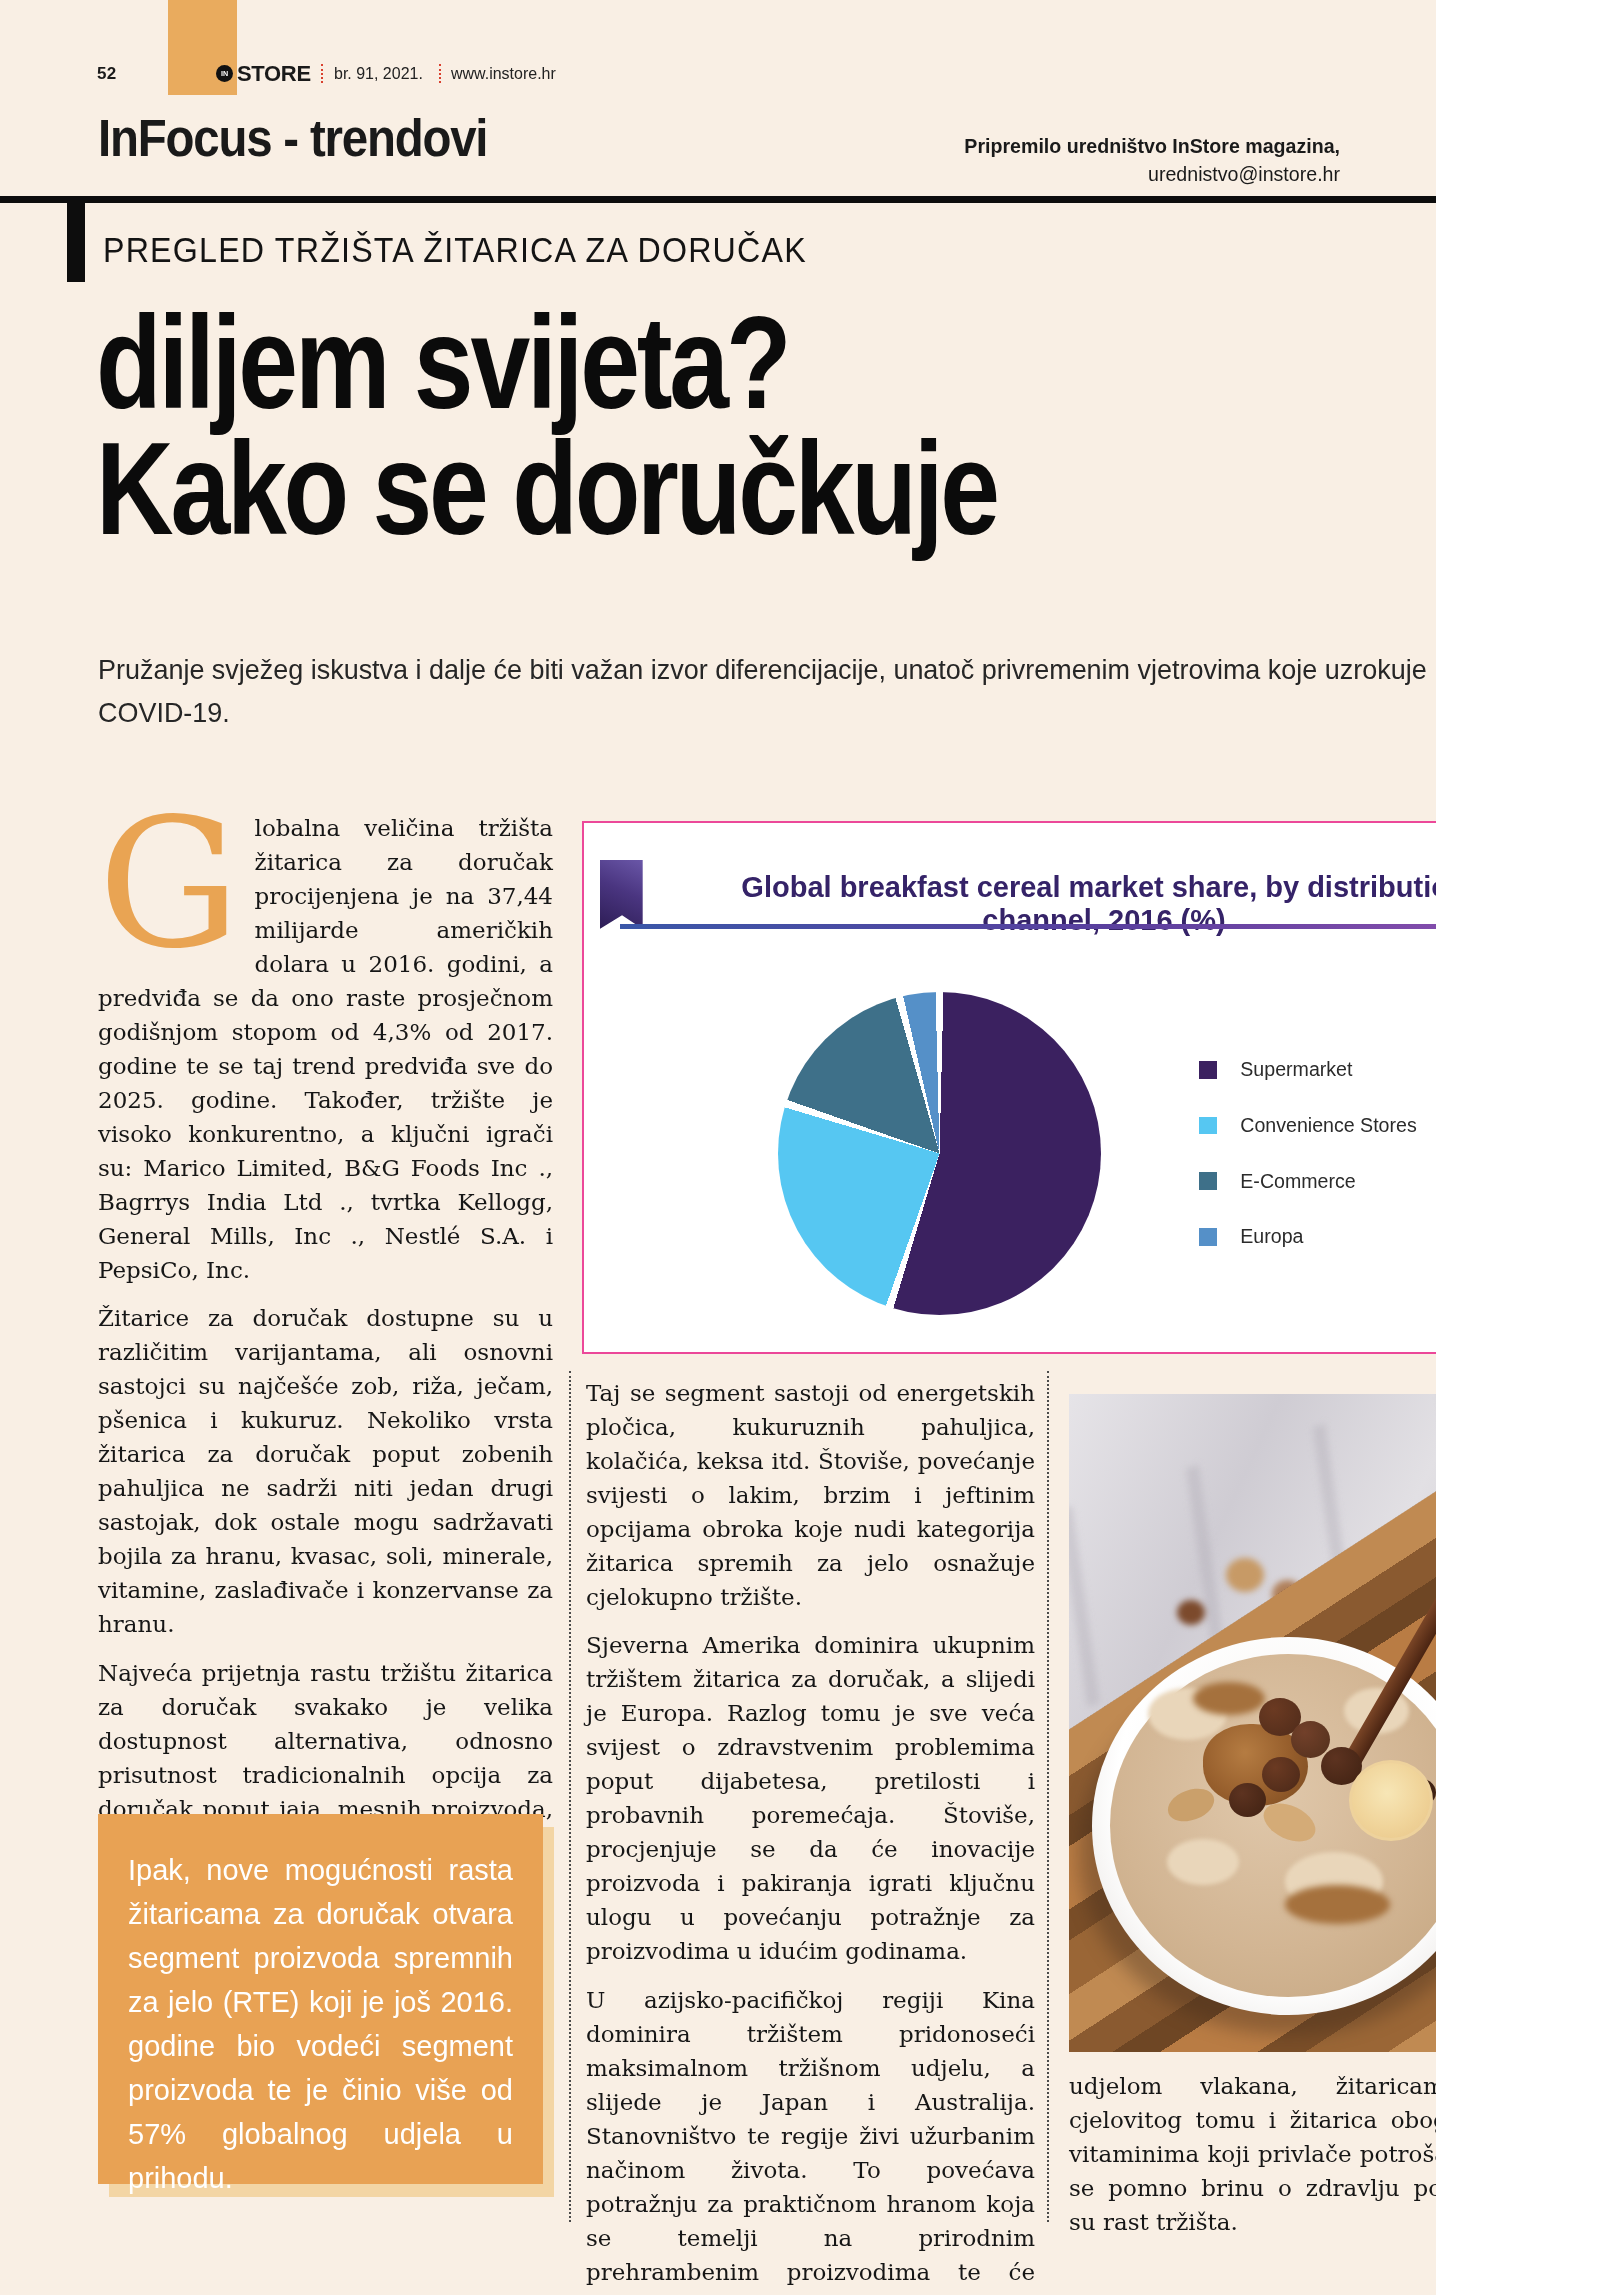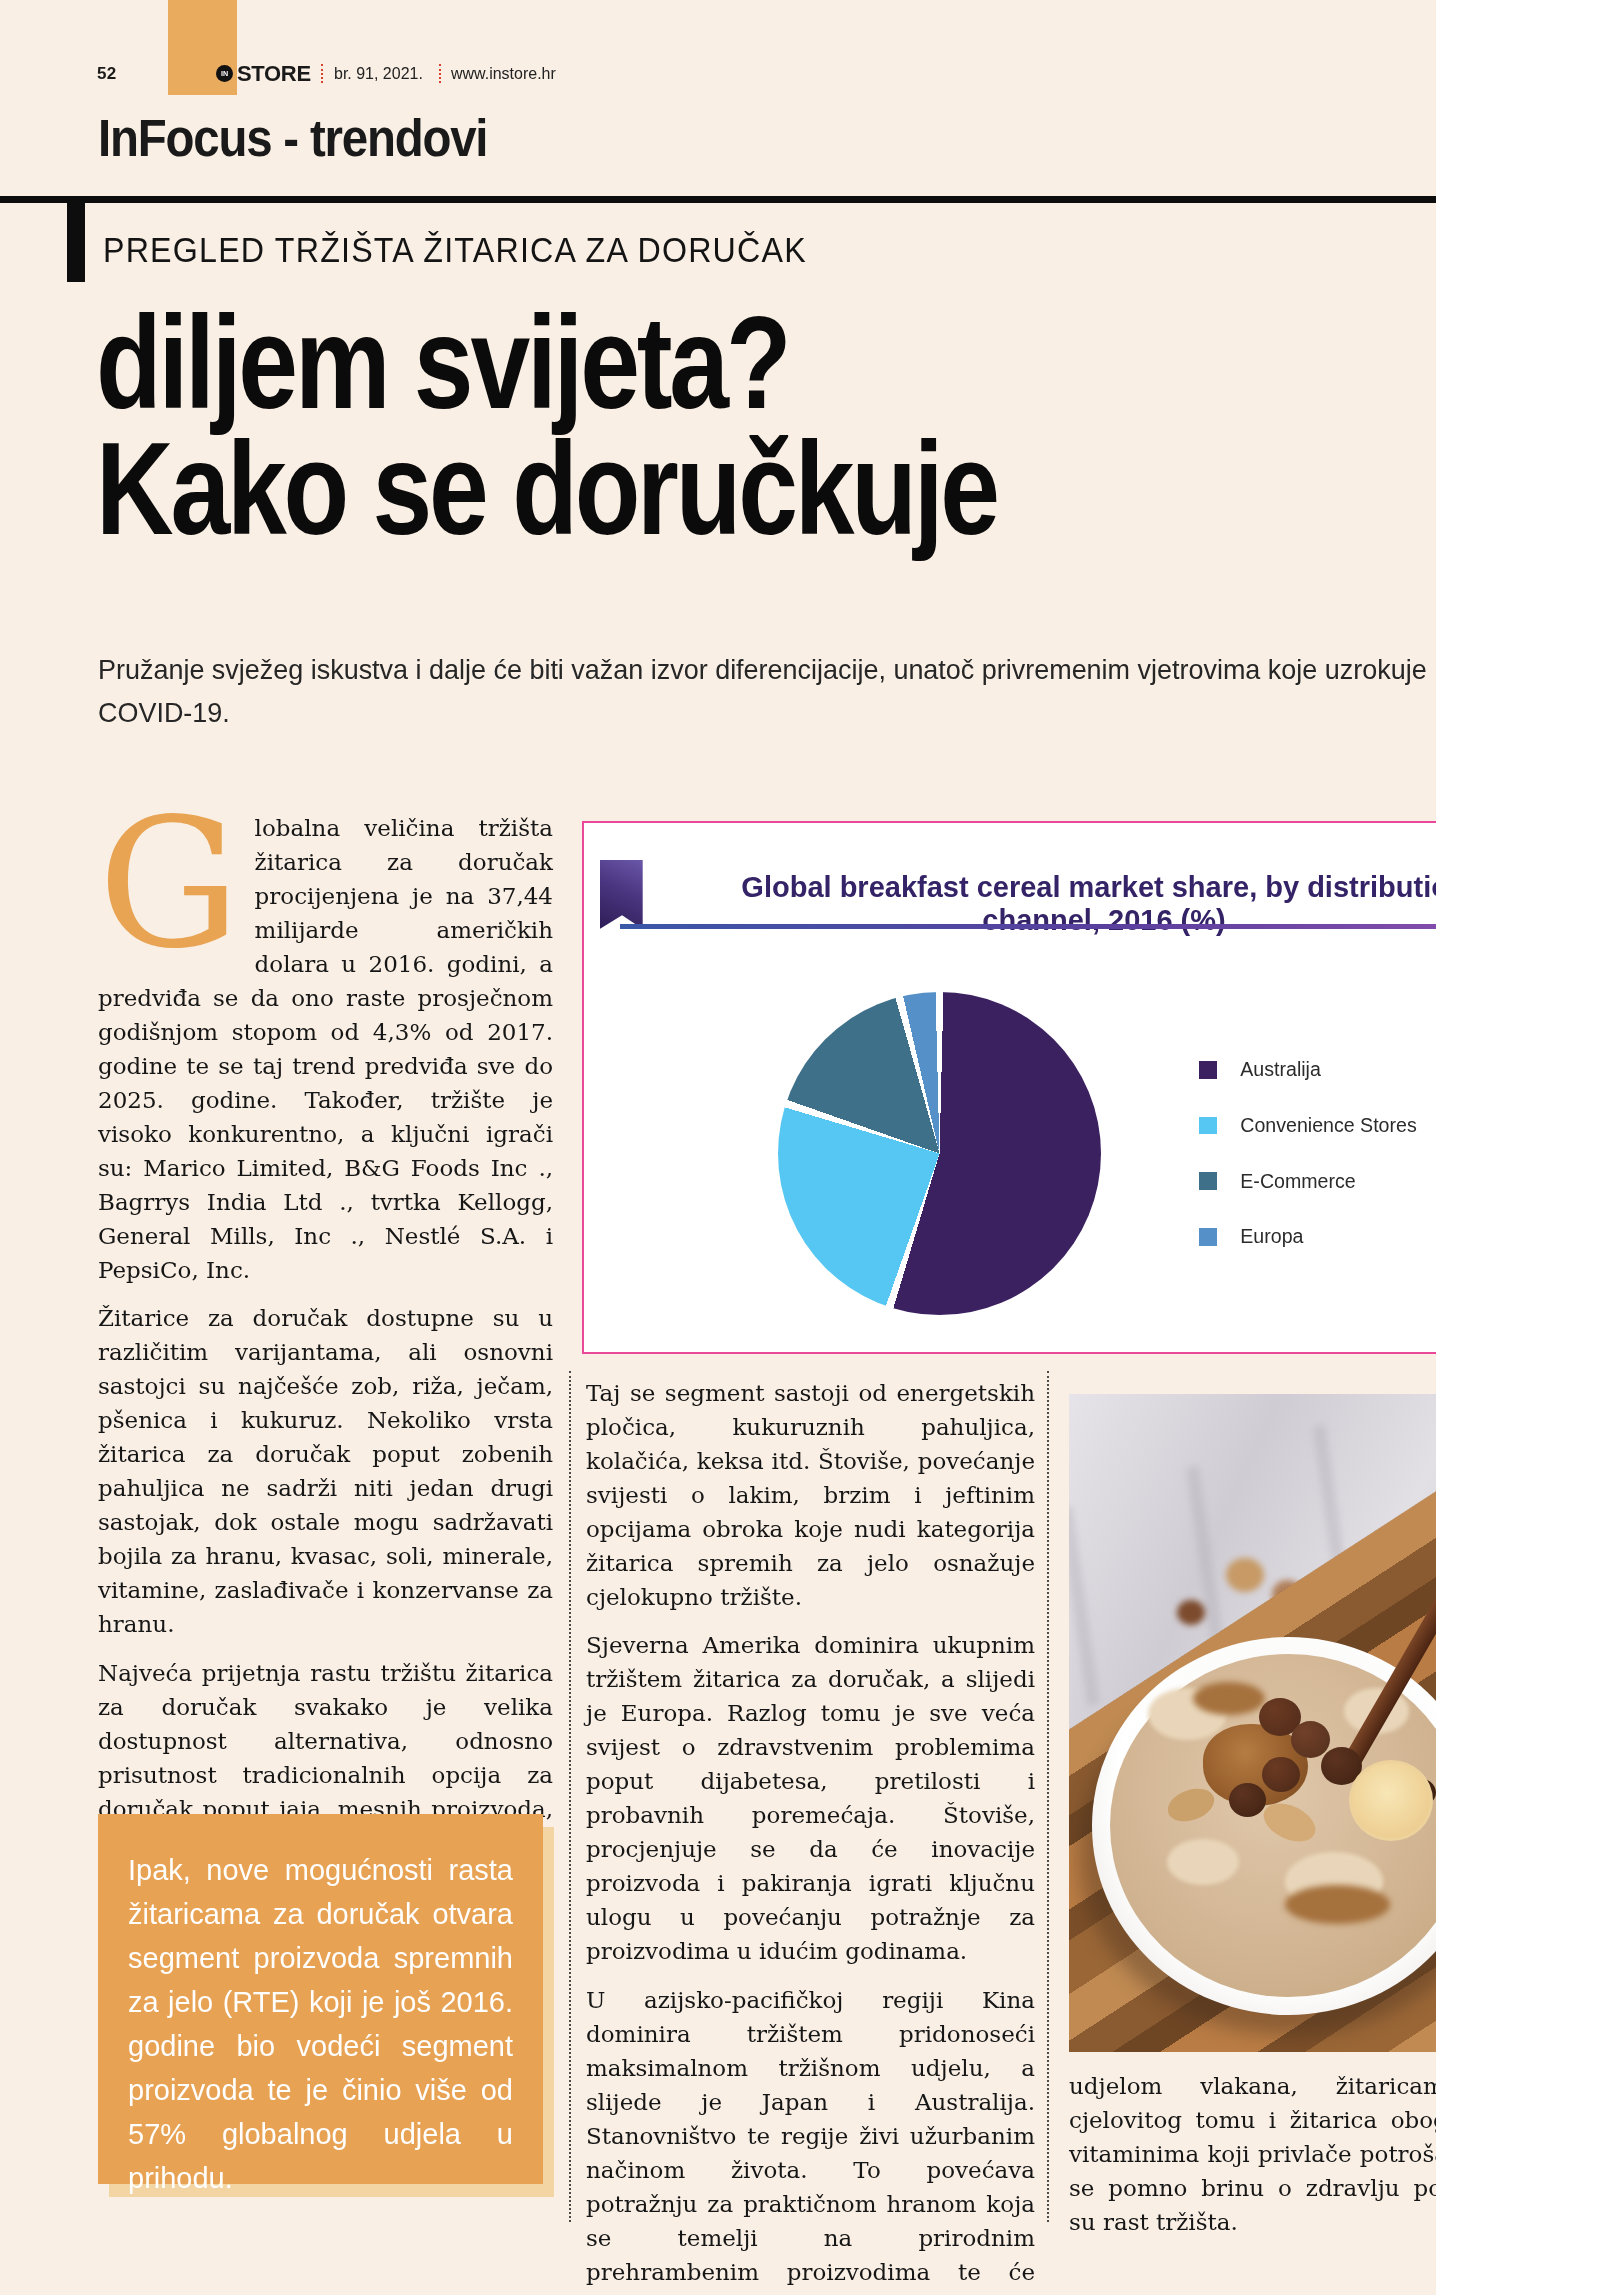--- a/index.html
+++ b/index.html
@@ -103,20 +103,24 @@
     <span class="logo-circle">
         <span>IN</span>
       </span>
     <span class="logo-text">STORE</span>
     <span class="hdr-sep"></span>
     <span class="hdr-small">br. 91, 2021.</span>
     <span class="hdr-sep"></span>
     <span class="hdr-small">www.instore.hr</span>
   </div>
   <div class="abs section-title">InFocus - trendovi</div>
+  <div class="abs credit">
+    <div class="credit-bold">Pripremilo uredništvo InStore magazina,</div>
+    <div class="credit-mail">urednistvo@instore.hr</div>
+  </div>
   <div class="abs black-rule"></div>
   <div class="abs kicker-tick"></div>
   <div class="abs kicker">PREGLED TRŽIŠTA ŽITARICA ZA DORUČAK</div>
 
   <div class="abs headline">
     <div><span>diljem svijeta?</span></div>
     <div><span>Kako se doručkuje</span></div>
   </div>
   <div class="abs lead">Pružanje svježeg iskustva i dalje će biti važan izvor diferencijacije, unatoč privremenim vjetrovima koje uzrokuje COVID-19.</div>
 
@@ -139,21 +143,21 @@
   <div class="abs vdivider div2"></div>
 
   <div class="abs chart-box">
     <div class="chart-ribbon"></div>
     <div class="chart-title" style="color: rgb(53, 35, 104);">Global breakfast cereal market share, by distribution channel, 2016 (%)</div>
     <div class="chart-underline"></div>
     <div class="pie" style="background: conic-gradient(rgb(255, 255, 255) 0deg, rgb(255, 255, 255) 1.4deg, rgb(59, 33, 96) 1.4deg, rgb(59, 33, 96) 196.6deg, rgb(255, 255, 255) 196.6deg, rgb(255, 255, 255) 198deg, rgb(255, 255, 255) 198deg, rgb(255, 255, 255) 199.4deg, rgb(86, 199, 242) 199.4deg, rgb(86, 199, 242) 286.6deg, rgb(255, 255, 255) 286.6deg, rgb(255, 255, 255) 288deg, rgb(255, 255, 255) 288deg, rgb(255, 255, 255) 289.4deg, rgb(62, 112, 137) 289.4deg, rgb(62, 112, 137) 344.2deg, rgb(255, 255, 255) 344.2deg, rgb(255, 255, 255) 345.6deg, rgb(255, 255, 255) 345.6deg, rgb(255, 255, 255) 347deg, rgb(85, 144, 200) 347deg, rgb(85, 144, 200) 358.6deg, rgb(255, 255, 255) 358.6deg, rgb(255, 255, 255) 360deg);"></div>
     <div class="legend">
       <div class="legend-item">
         <span class="legend-swatch" style="background: rgb(59, 33, 96);"></span>
-        <span class="legend-label">Australija</span>
+        <span class="legend-label">Supermarket</span>
       </div>
       <div class="legend-item">
         <span class="legend-swatch" style="background: rgb(86, 199, 242);"></span>
         <span class="legend-label">Convenience Stores</span>
       </div>
       <div class="legend-item">
         <span class="legend-swatch" style="background: rgb(62, 112, 137);"></span>
         <span class="legend-label">E-Commerce</span>
       </div>
       <div class="legend-item">

